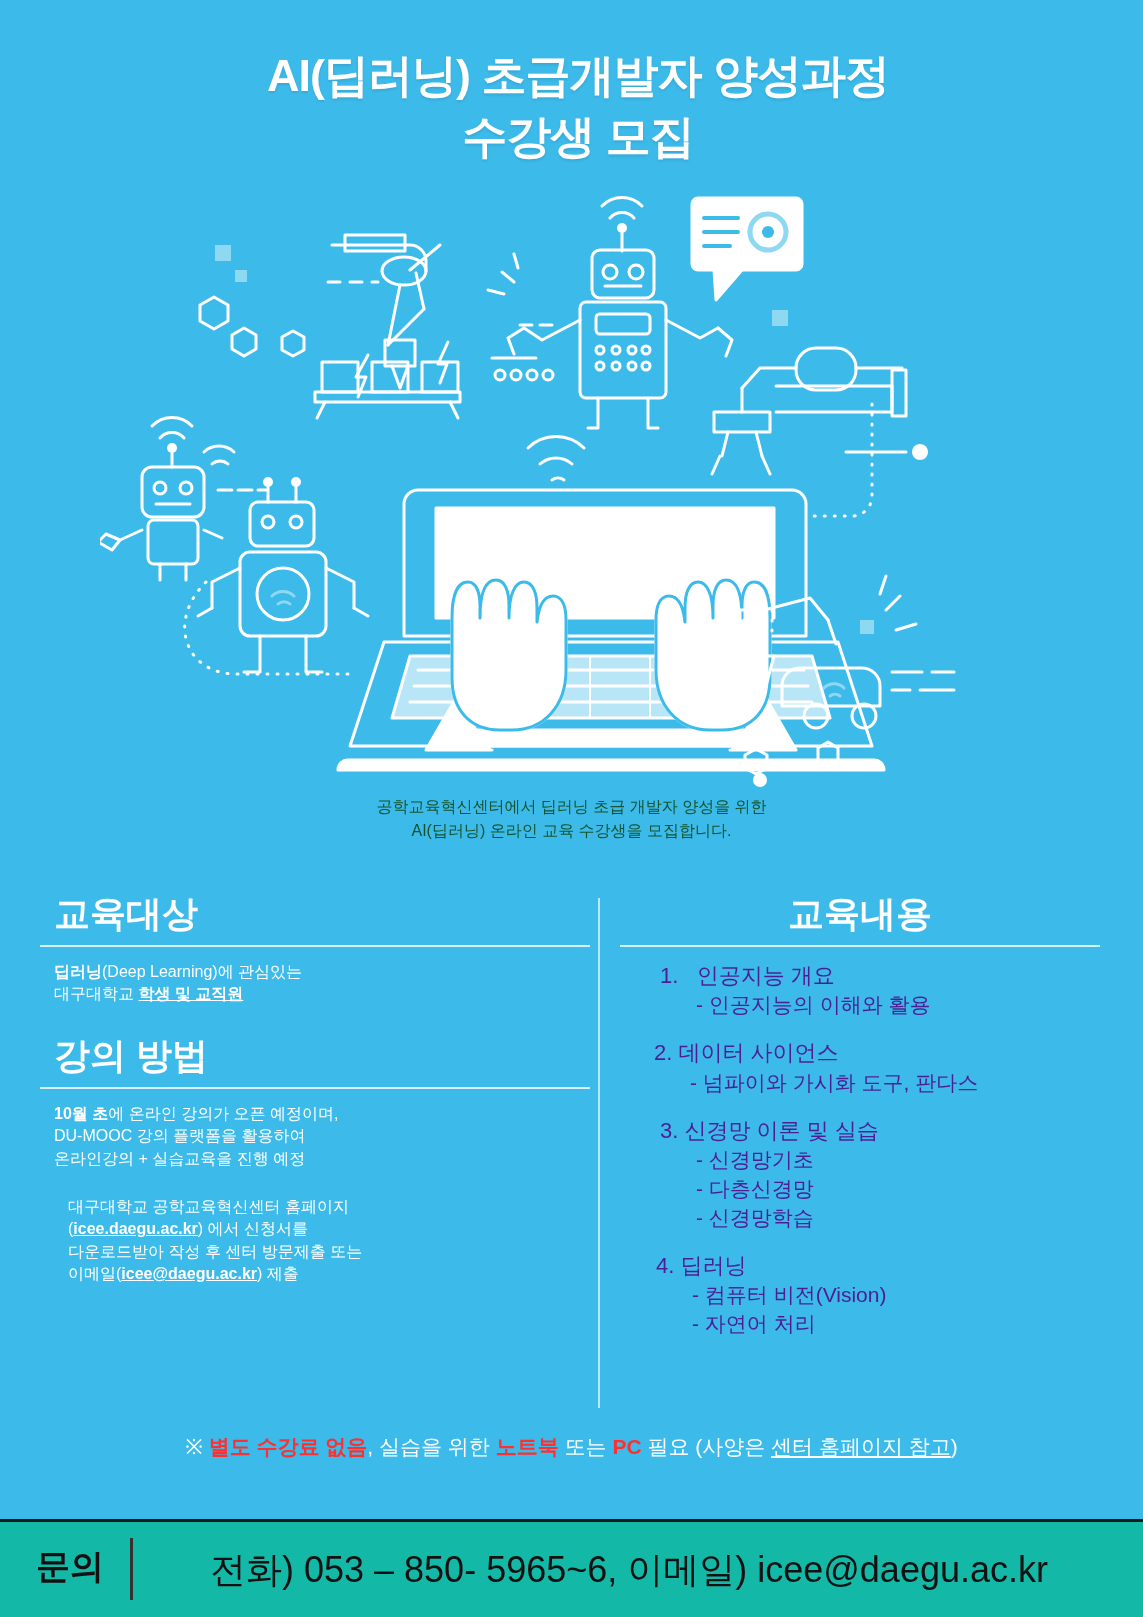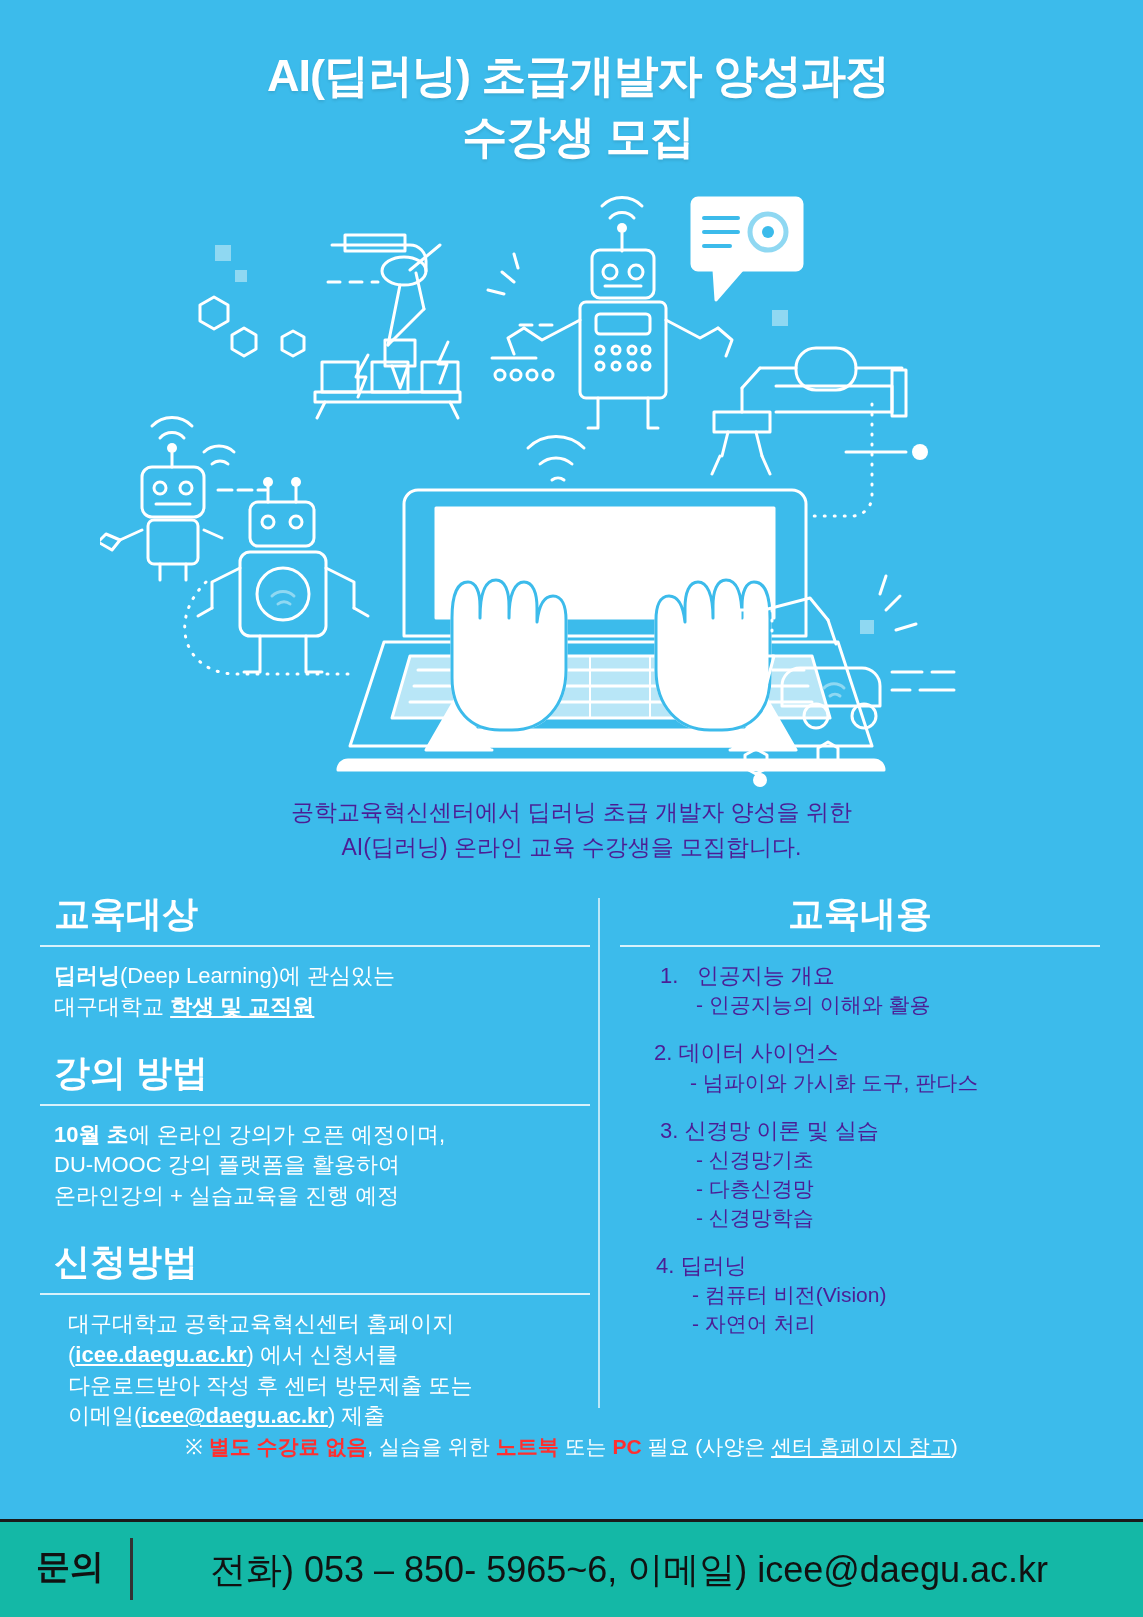--- a/index.html
+++ b/index.html
@@ -47,22 +47,22 @@
   }
   .illustration svg { display: block; }
 
   
   .intro {
     position: absolute;
     top: 795px;
     left: 0;
     width: 1143px;
     text-align: center;
-    color: #4c1d95;
-    font-size: 23px;
+    color: #14532d;
+    font-size: 16px;
     line-height: 1.5;
   }
   .intro span { display: block; }
 
   
   .columns {
     position: absolute;
     top: 890px;
     left: 40px;
     width: 1065px;
@@ -97,21 +97,21 @@
     border-bottom: 2px solid rgba(255,255,255,0.8);
     margin-bottom: 14px;
     display: block;
   }
   .sec-head.center {
     text-align: center;
     padding-left: 0;
   }
   .sec-body {
     color: #ffffff;
-    font-size: 22px;
+    font-size: 16px;
     line-height: 1.4;
     padding-left: 14px;
     margin-bottom: 26px;
   }
   .sec-body .ln { display: block; white-space: nowrap; }
   .b { font-weight: bold; }
   .u { text-decoration: underline; }
   .bu { font-weight: bold; text-decoration: underline; }
   .sec-body.indent { padding-left: 28px; }
 
@@ -374,21 +374,20 @@
         <span class="ln"><span>대구대학교 </span><span class="bu">학생 및 교직원</span></span>
       </div>
 
       <span class="sec-head">강의 방법</span>
       <div class="sec-body">
         <span class="ln"><span class="b">10월 초</span><span>에 온라인 강의가 오픈 예정이며,</span></span>
         <span class="ln">DU-MOOC 강의 플랫폼을 활용하여</span>
         <span class="ln">온라인강의 + 실습교육을 진행 예정</span>
       </div>
 
-      <span class="sec-head">신청방법</span>
       <div class="sec-body indent">
         <span class="ln">대구대학교 공학교육혁신센터 홈페이지</span>
         <span class="ln"><span>(</span><span class="bu">icee.daegu.ac.kr</span><span>) 에서 신청서를</span></span>
         <span class="ln">다운로드받아 작성 후 센터 방문제출 또는</span>
         <span class="ln"><span>이메일(</span><span class="bu">icee@daegu.ac.kr</span><span>) 제출</span></span>
       </div>
     </div>
 
     <div class="col-right">
       <span class="sec-head center">교육내용</span>

